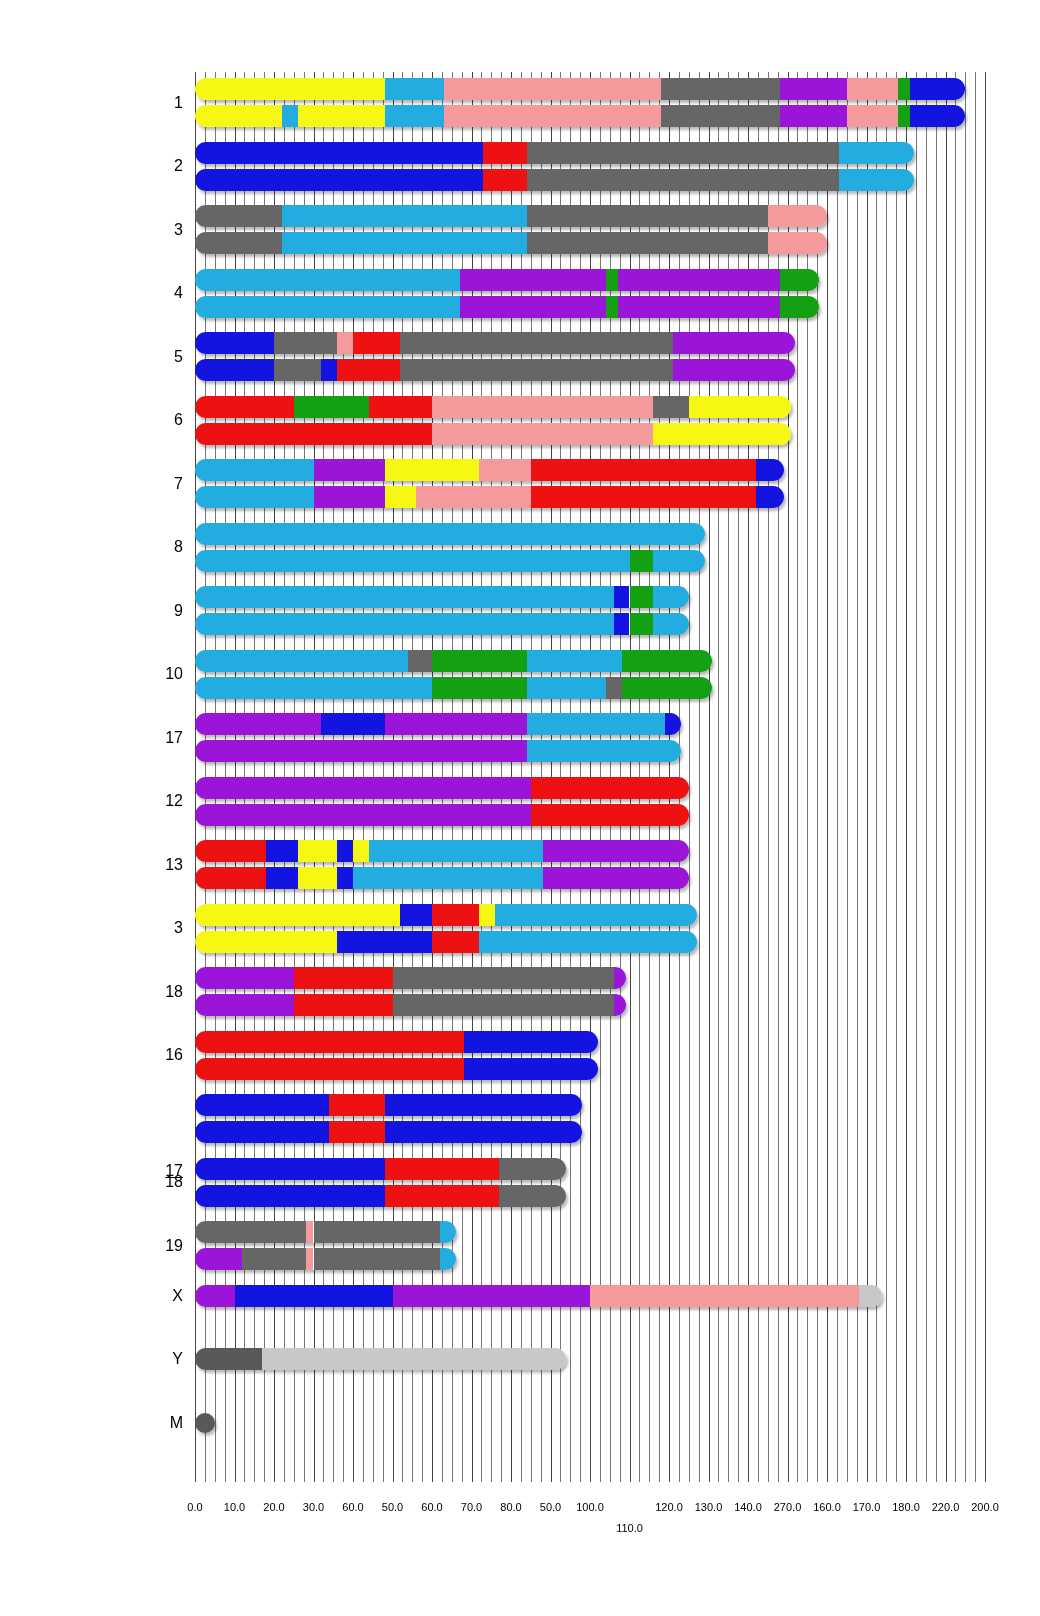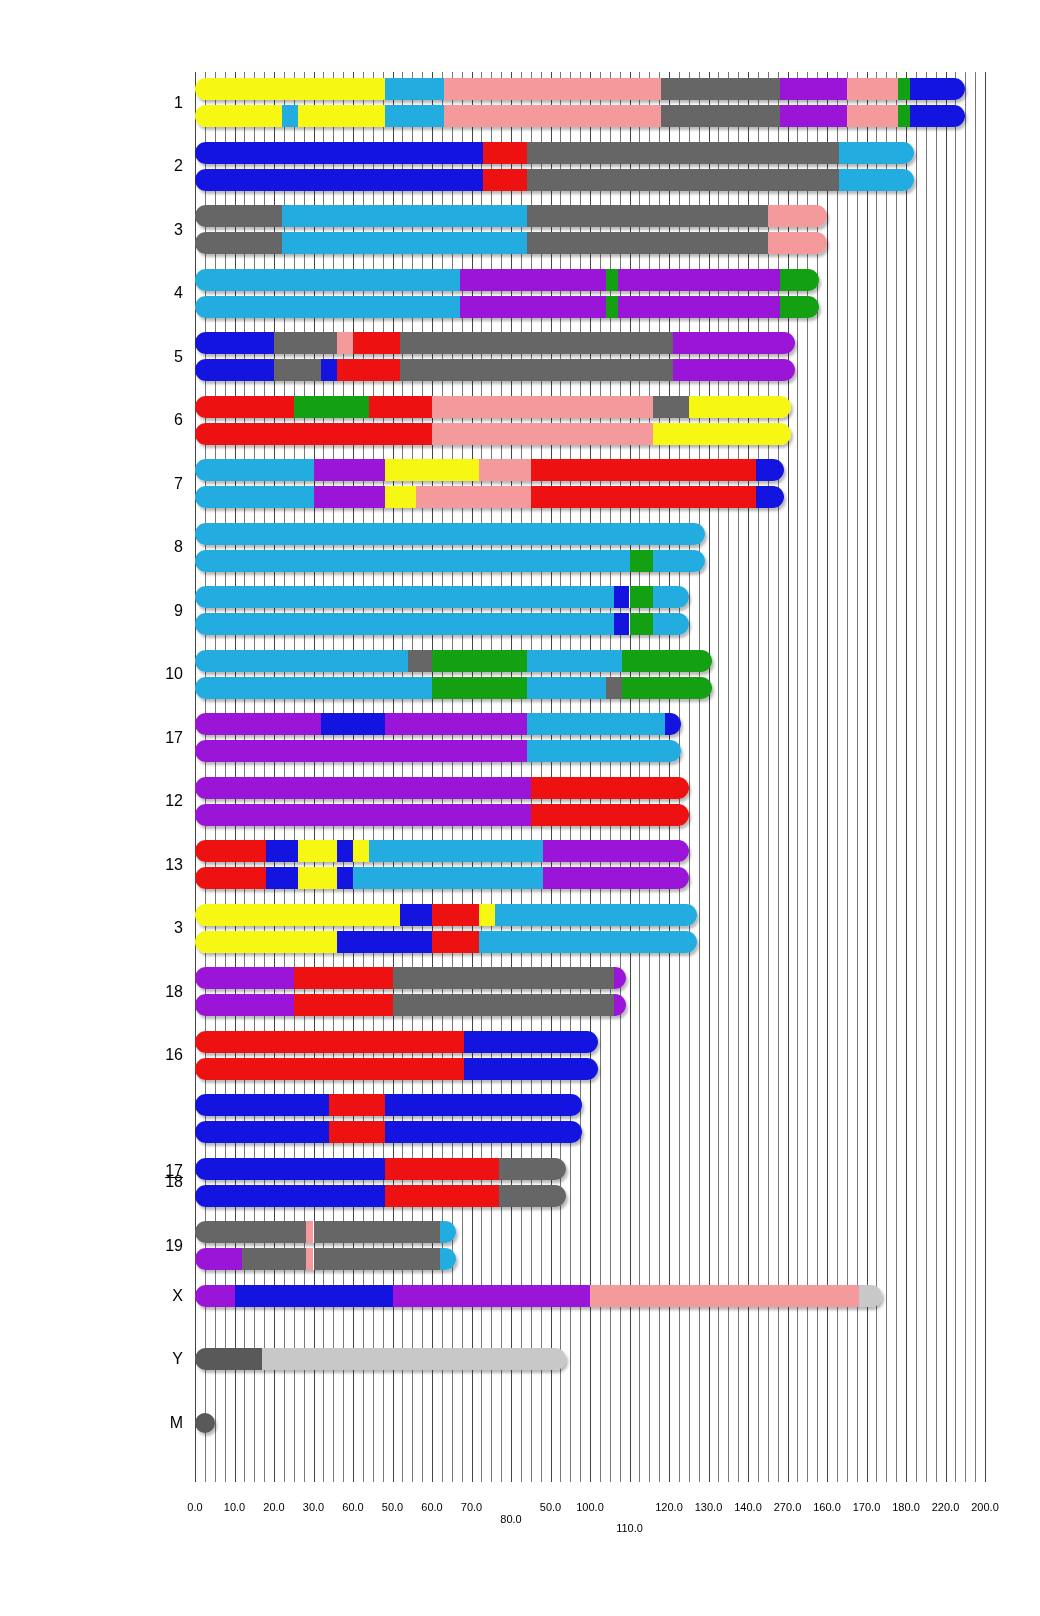--- a/index.html
+++ b/index.html
@@ -105,21 +105,21 @@
     </div>
   <div class="axis">
       <div class="tick" style="left: 0px;">0.0</div>
       <div class="tick" style="left: 39.5px;">10.0</div>
       <div class="tick" style="left: 79px;">20.0</div>
       <div class="tick" style="left: 118.5px;">30.0</div>
       <div class="tick" style="left: 158px;">60.0</div>
       <div class="tick" style="left: 197.5px;">50.0</div>
       <div class="tick" style="left: 237px;">60.0</div>
       <div class="tick" style="left: 276.5px;">70.0</div>
-      <div class="tick" style="left: 316px; margin-top: 12px;">80.0</div>
+      <div class="tick" style="left: 316px;">80.0</div>
       <div class="tick" style="left: 355.5px;">50.0</div>
       <div class="tick" style="left: 395px;">100.0</div>
       <div class="tick" style="left: 434.5px; margin-top: 21px;">110.0</div>
       <div class="tick" style="left: 474px;">120.0</div>
       <div class="tick" style="left: 513.5px;">130.0</div>
       <div class="tick" style="left: 553px;">140.0</div>
       <div class="tick" style="left: 592.5px;">270.0</div>
       <div class="tick" style="left: 632px;">160.0</div>
       <div class="tick" style="left: 671.5px;">170.0</div>
       <div class="tick" style="left: 711px;">180.0</div>

